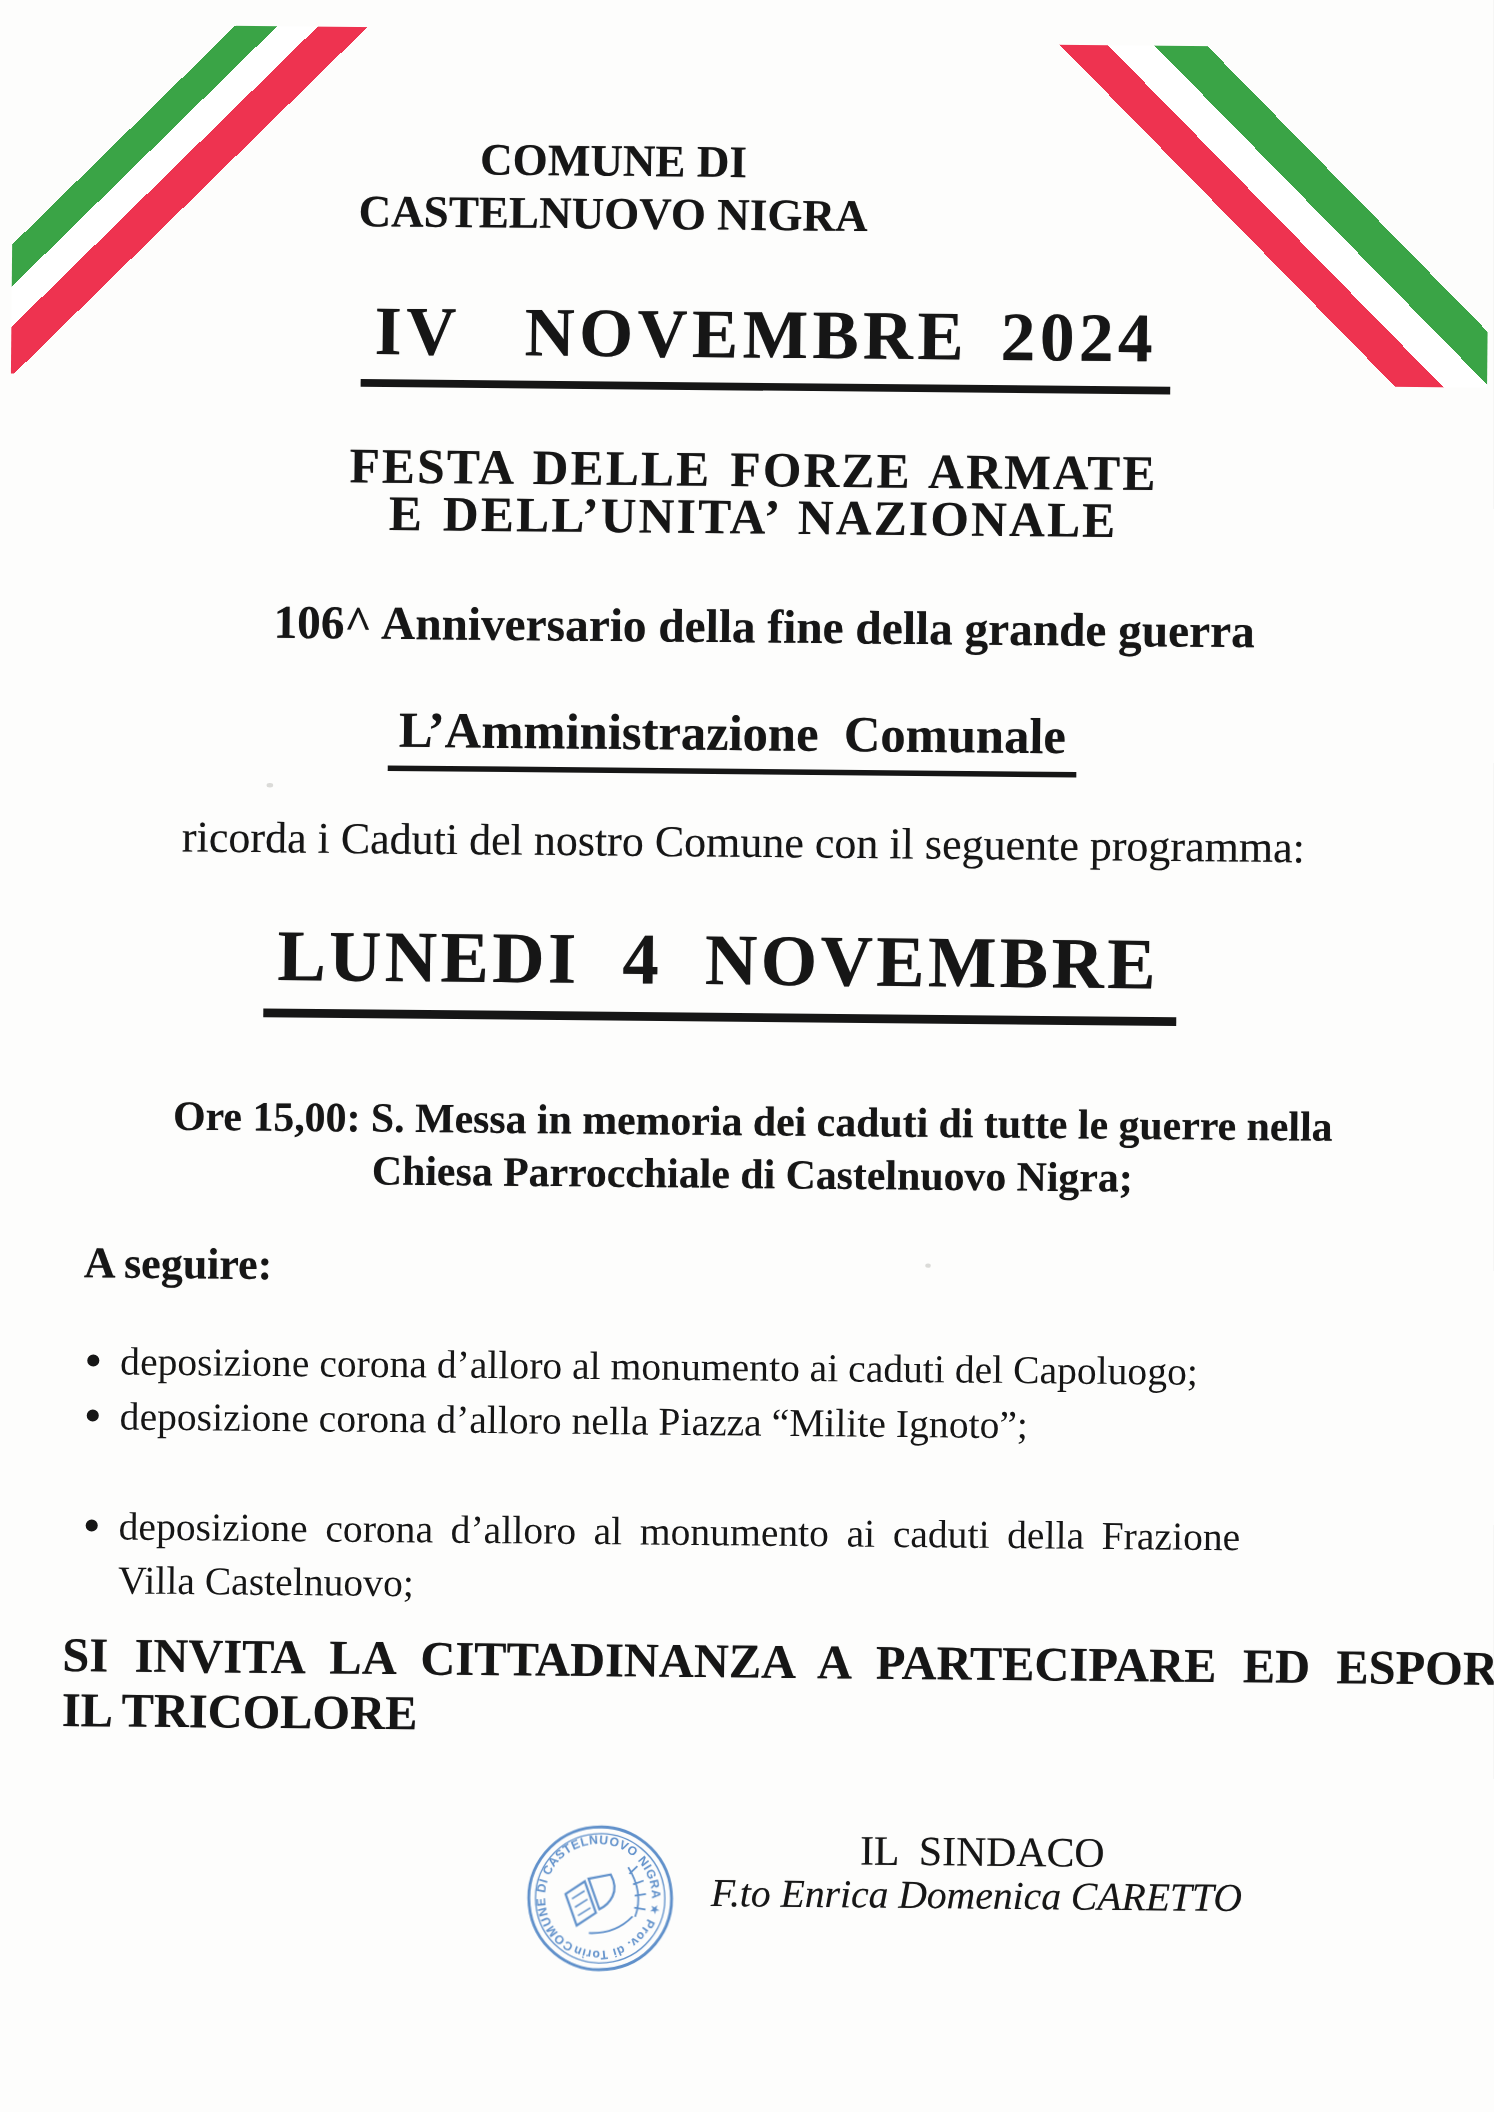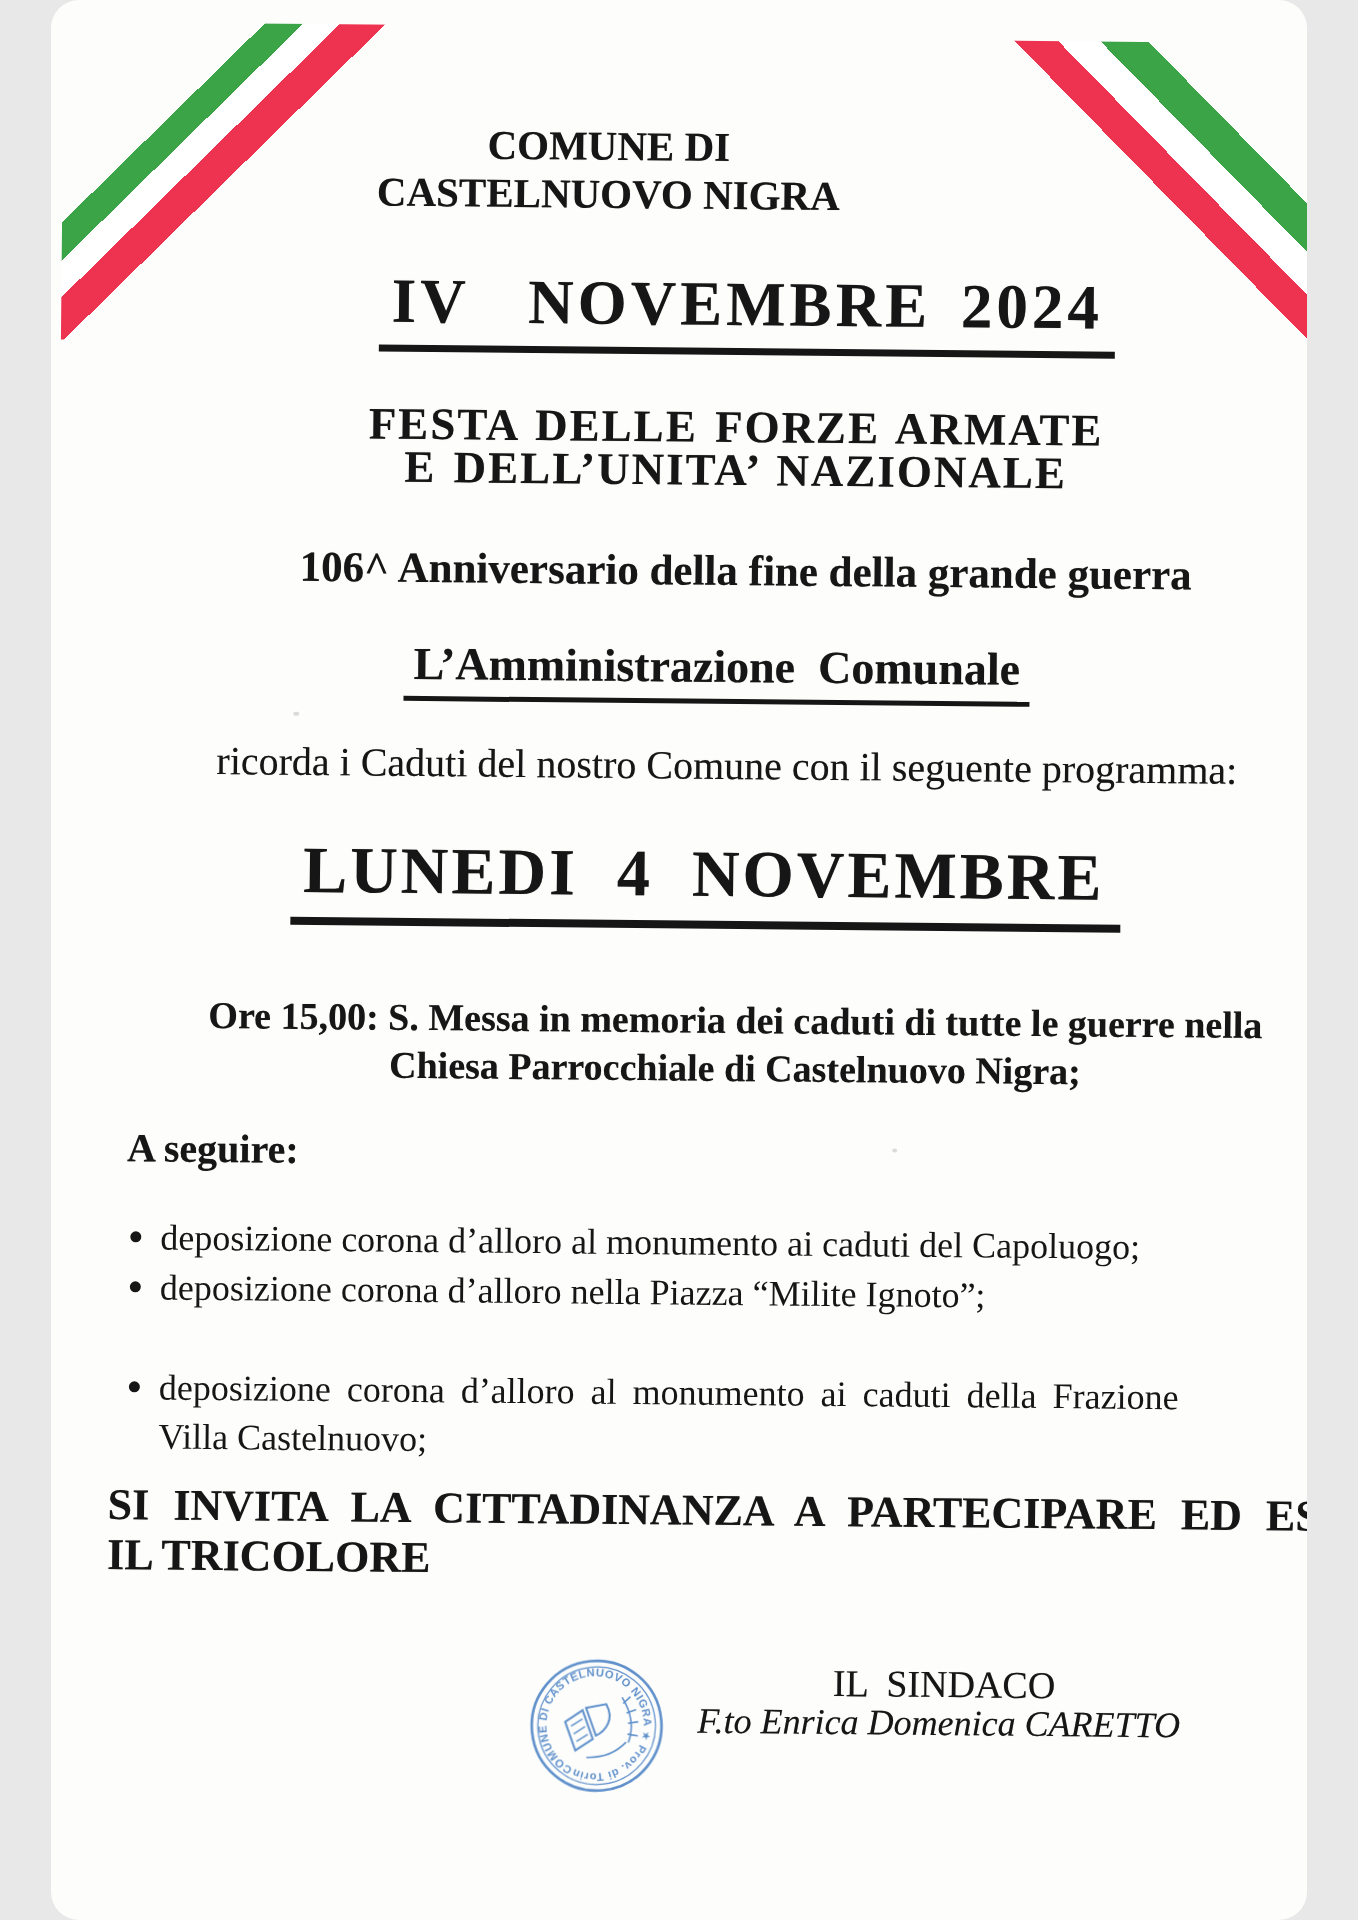--- a/index.html
+++ b/index.html
@@ -6,27 +6,26 @@
     --flag-green:#3aa446;
     --flag-red:#ee3350;
     --stamp-blue:#4b82c4;
     --ink:#161616;
     --paper:#fdfdfc;
   }
   *{margin:0;padding:0;box-sizing:border-box;}
   html,body{background:#e8e8e8;}
   .page{
     position:relative;
-    width:1256px;height:1920px;
+    width:1358px;height:1920px;
     margin:0 auto;
     background:var(--paper);
     overflow:hidden;
     font-family:"Liberation Serif","DejaVu Serif",serif;
     color:var(--ink);
-    border-radius:28px;
   }
   .scan-rotate{
     position:absolute;inset:0;
     transform:rotate(0.55deg);
     transform-origin:679px 960px;
   }
   .txt{position:absolute;text-align:center;text-shadow:0 0 0.7px rgba(20,20,20,.45);}
   .nowrap{white-space:pre;}
 
   

